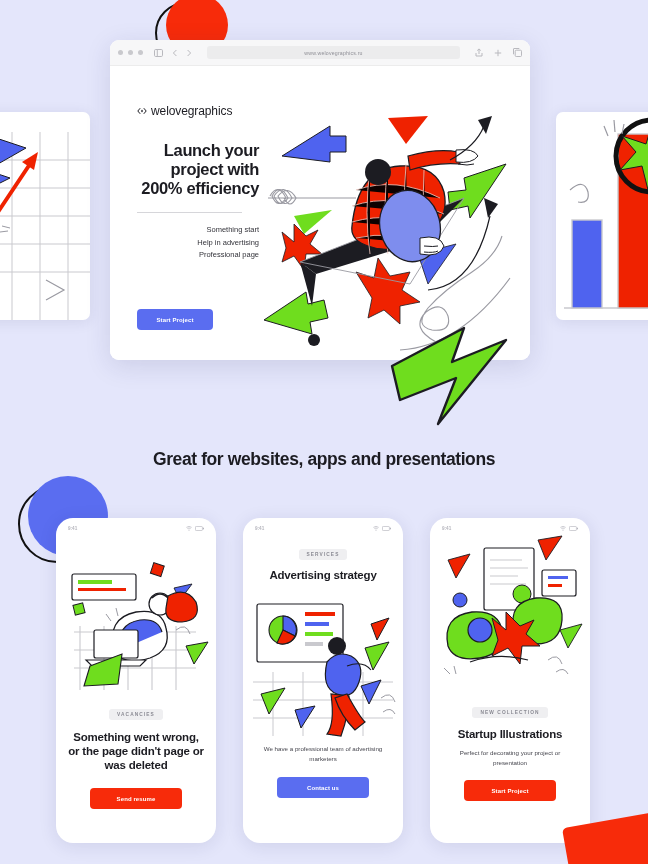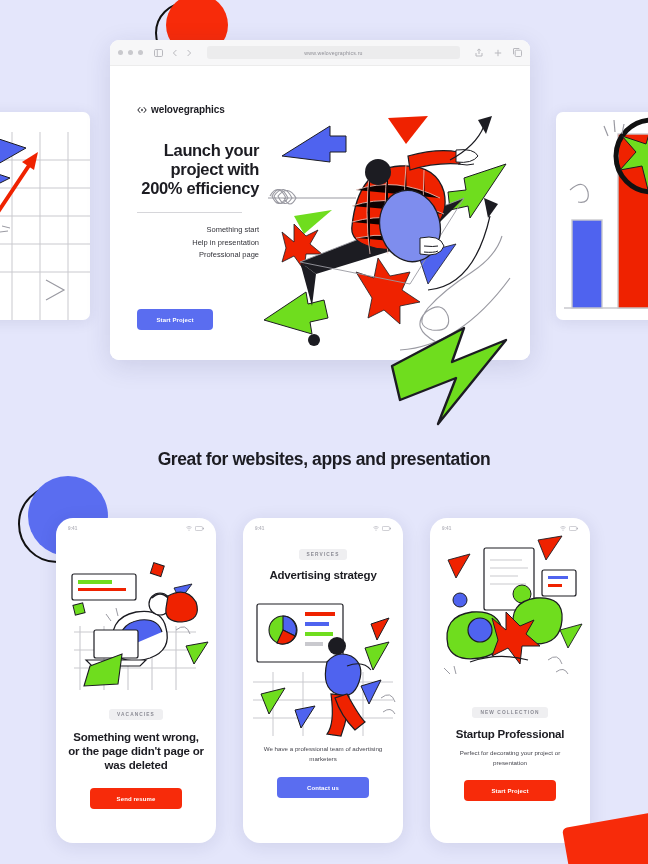--- a/index.html
+++ b/index.html
@@ -49,21 +49,21 @@
   .urlbar {
     flex: 1; height: 13px; background: #ececed; border-radius: 3px; margin: 0 10px;
     display: flex; align-items: center; justify-content: center;
   }
   .urlbar span { font-size: 5.2px; color: #8f8f96; letter-spacing: .2px; }
 
   #browser-body { position: relative; height: 294px; background: #fff; }
 
   #brand { position: absolute; left: 27px; top: 38px; display: flex; align-items: center; gap: 4px; }
   #brand .mark { color: #1c1c22; display: flex; }
-  #brand .name { font-size: 10px; font-weight: 700; color: #1c1c22; letter-spacing: -.1px; }
+  #brand .name { font-size: 12px; font-weight: 400; color: #1c1c22; letter-spacing: -.1px; }
 
   #hero-copy { position: absolute; left: 27px; top: 75px; width: 122px; text-align: right; }
   #headline {
     font-size: 16.5px; font-weight: 700; line-height: 1.16; color: #1c1c22;
     letter-spacing: -.35px;
   }
   #rule { width: 105px; height: 1px; background: #d6d6da; margin: 14px 0 11px; }
   .feature { font-size: 7.5px; color: #33333a; line-height: 1.62; }
   #start-project-btn {
     position: absolute; left: 27px; top: 243px; width: 76px; height: 21px;
@@ -230,21 +230,21 @@
               <path d="M5 2.4 L6 4 L5 5.6 L4 4 Z" fill="currentColor"></path>
             </svg>
         </span>
         <span class="name">welovegraphics</span>
       </div>
 
       <div id="hero-copy">
         <div id="headline">Launch your project with 200% efficiency</div>
         <div id="rule"></div>
         <div class="feature">Something start</div>
-        <div class="feature">Help in presentation</div>
+        <div class="feature">Help in advertising</div>
         <div class="feature">Professional page</div>
       </div>
 
       <button id="start-project-btn">Start Project</button>
 
       <svg id="hero-art" viewBox="0 0 262 240">
 
         <polygon points="128,4 168,2 146,30" fill="#ef2200"></polygon>
         <polygon points="34,102 72,96 44,120" fill="#6fdd1e"></polygon>
         <polygon points="158,140 196,130 168,170" fill="#4f63ef" stroke="#1c1c22" stroke-width=".8"></polygon>
@@ -301,21 +301,21 @@
           <polygon points="224,84 238,90 228,104" fill="#1c1c22" stroke="none"></polygon>
         </g>
       </svg>
     </div>
   </div>
 
   <svg id="bolt" viewBox="0 0 172 100">
     <polygon points="10,40 82,2 70,36 124,14 56,98 74,52 18,74" fill="#6fdd1e" stroke="#1c1c22" stroke-width="2.4" stroke-linejoin="round"></polygon>
   </svg>
 
-  <div id="section-heading">Great for websites, apps and presentation</div>
+  <div id="section-heading">Great for websites, apps and presentations</div>
 
   <div class="circle-ring" id="blue-ring"></div>
   <div class="circle-fill" id="blue-dot"></div>
 
   <div class="phone" id="phone-1">
     <div class="status-bar">
       <span>9:41</span>
       <span class="status-right">
         <svg width="6" height="5" viewBox="0 0 6 5">
             <path d="M.4 1.4 Q3 -.6 5.6 1.4 M1.4 2.6 Q3 1.4 4.6 2.6" fill="none" stroke="currentColor" stroke-width=".7"></path>
@@ -448,21 +448,21 @@
         <polygon points="62,84 76,96 76,78 90,92 104,86 96,100 110,112 92,112 90,130 78,114 62,122 68,106" fill="#ef2200" stroke="#1c1c22" stroke-width="1"></polygon>
         <path d="M40 128 q28 -10 58 -2" fill="none" stroke="#1c1c22" stroke-width="1.2"></path>
         <g stroke="#9a9aa2" stroke-width="1" fill="none">
           <path d="M118 126 q10 -8 14 4 M126 138 q8 -6 12 2"></path>
           <path d="M14 134 l6 6 M24 132 l2 8"></path>
         </g>
       </svg>
     </div>
     <div class="phone-foot" style="margin-top:2px">
       <span class="pill">NEW COLLECTION</span>
-      <div class="phone-title" style="margin-top:9px">Startup Professional</div>
+      <div class="phone-title" style="margin-top:9px">Startup Illustrations</div>
       <div class="phone-sub" style="margin-top:7px">Perfect for decorating your project or presentation</div>
       <button class="phone-btn btn-red" style="margin-top:13px">Start Project</button>
     </div>
   </div>
 
   <div id="corner-card"></div>
 
 </div>
 
 </body></html>

